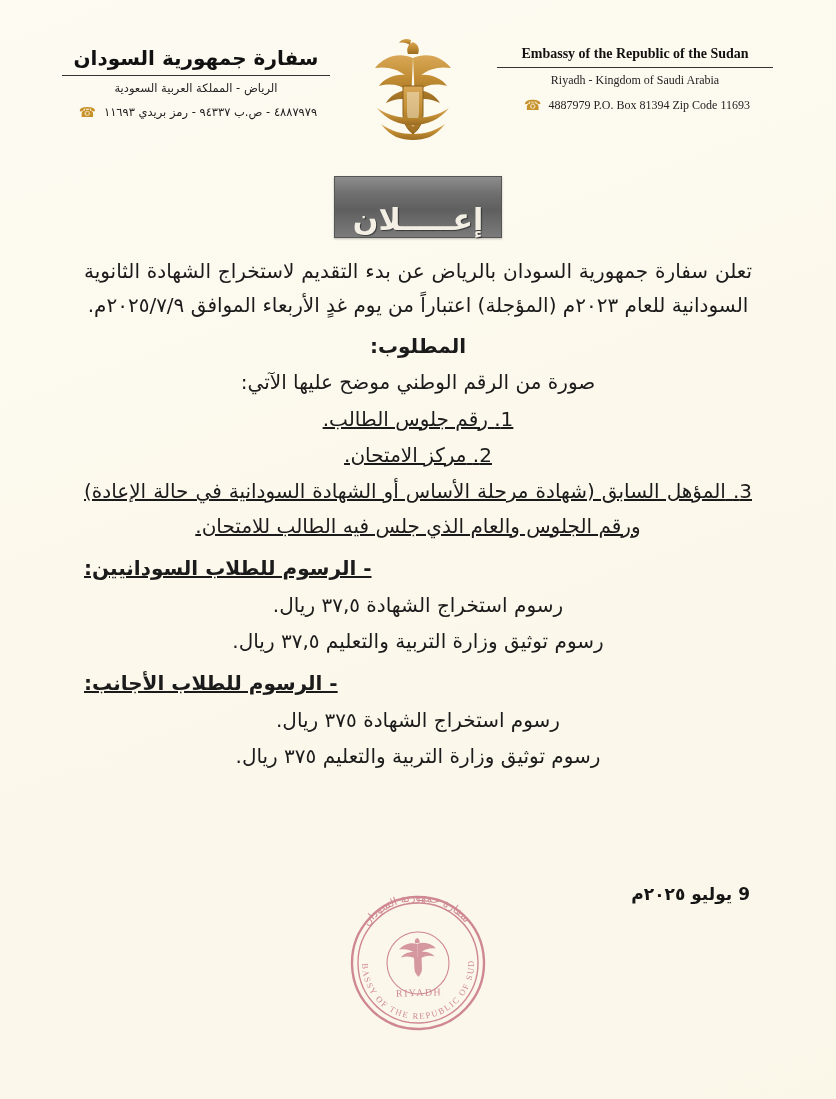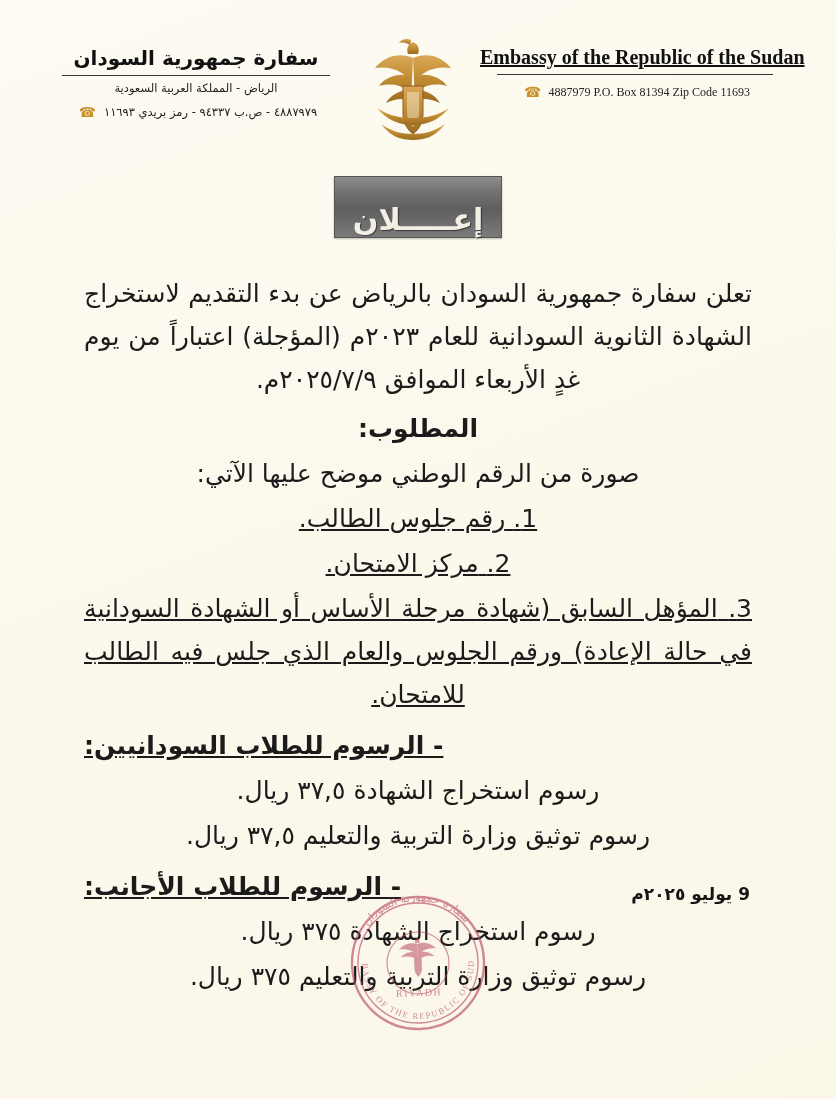--- a/index.html
+++ b/index.html
@@ -73,24 +73,23 @@
 
   .lh-en {
     text-align: center;
     direction: ltr;
     width: 310px;
     padding-top: 6px;
   }
   .lh-en .en-title {
     font-family: "Liberation Serif", serif;
     font-weight: bold;
-    font-size: 20px;
+    font-size: 14px;
     color: #111;
     white-space: nowrap;
-    text-decoration: underline;
   }
   .lh-en .en-rule {
     height: 1px;
     background: #333;
     margin: 5px auto 5px;
     width: 276px;
   }
   .lh-en .en-sub {
     font-family: "Liberation Serif", serif;
     font-size: 12px;
@@ -144,27 +143,27 @@
     font-weight: bold;
     font-size: 30px;
     color: #f3efe4;
     letter-spacing: 2px;
     text-shadow: 1px 1px 1px rgba(0,0,0,.5);
   }
 
   
   .content {
     position: absolute;
-    top: 272px;
+    top: 254px;
     right: 84px;
     left: 84px;
     direction: rtl;
     text-align: center;
     font-family: "DejaVu Sans", sans-serif;
-    font-size: 25px;
+    font-size: 20px;
     line-height: 1.72;
     color: #1b1b1b;
   }
   .para {
     text-align: justify;
     text-align-last: center;
     margin: 0 0 6px 0;
   }
   .heading {
     text-align: center;
@@ -260,20 +259,21 @@
         <path d="M40 56 L52 56 L52 76 C52 84 48 89 46 91 C44 89 40 84 40 76 Z" fill="#efe2c4" opacity=".55"></path>
 
         <path d="M10 72 C22 80 34 82 46 82 C58 82 70 80 82 72 C72 84 60 89 46 89 C32 89 20 84 10 72 Z" fill="url(#gold)"></path>
         <path d="M14 88 C24 95 34 98 46 98 C58 98 68 95 78 88 C68 101 58 104 46 104 C34 104 24 101 14 88 Z" fill="url(#gold)"></path>
       </svg>
     </div>
 
     <div class="lh-en">
       <div class="en-title">Embassy of the Republic of the Sudan</div>
       <div class="en-rule"></div>
+      <div class="en-sub">Riyadh  -  Kingdom of Saudi Arabia</div>
       <div class="en-phone">
         <span class="phone-glyph">☎</span>
         <span>4887979 P.O. Box 81394 Zip Code 11693</span>
       </div>
     </div>
 
   </div>
 
   <div class="banner-wrap">
     <div class="banner">

